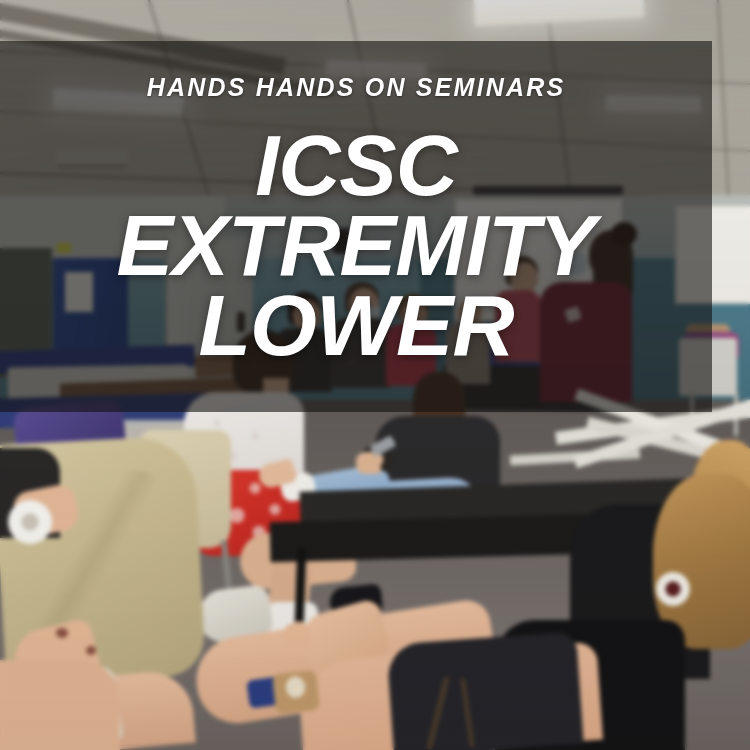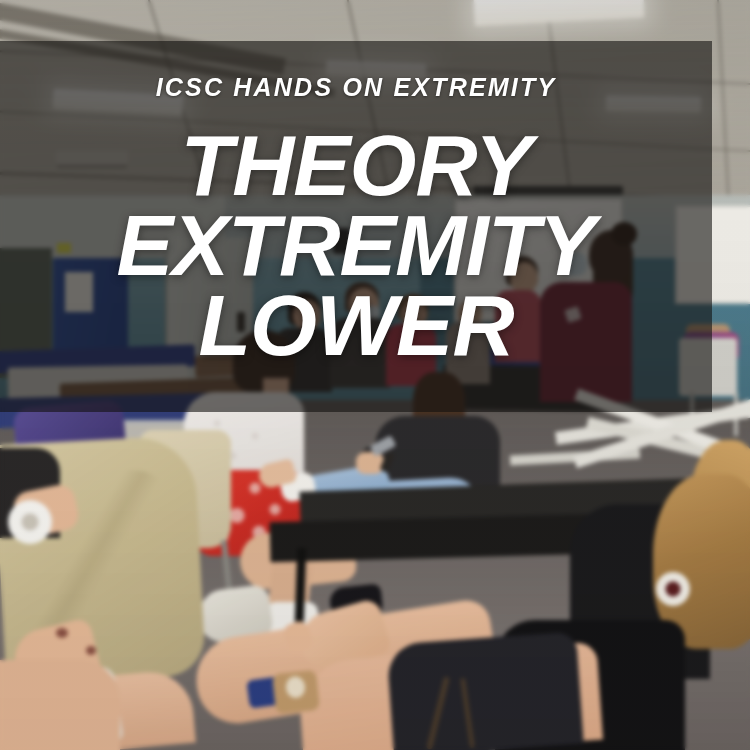--- a/index.html
+++ b/index.html
@@ -436,21 +436,21 @@
     <div class="pp bf-wrap"></div>
     <div class="pp fg-arm"></div>
 
     <div class="photo-blur"></div>
     <div class="photo-grade"></div>
   </div>
 
   <div id="overlay-panel"></div>
 
   <div id="text-block">
-    <div id="eyebrow">ICSC HANDS ON EXTREMITY</div>
+    <div id="eyebrow">HANDS HANDS ON SEMINARS</div>
     <div id="headline">
-      <span class="ln ln1">THEORY</span>
+      <span class="ln ln1">ICSC</span>
       <span class="ln ln2">EXTREMITY</span>
       <span class="ln ln3">LOWER</span>
     </div>
   </div>
 
 </div>
 
 </body></html>

